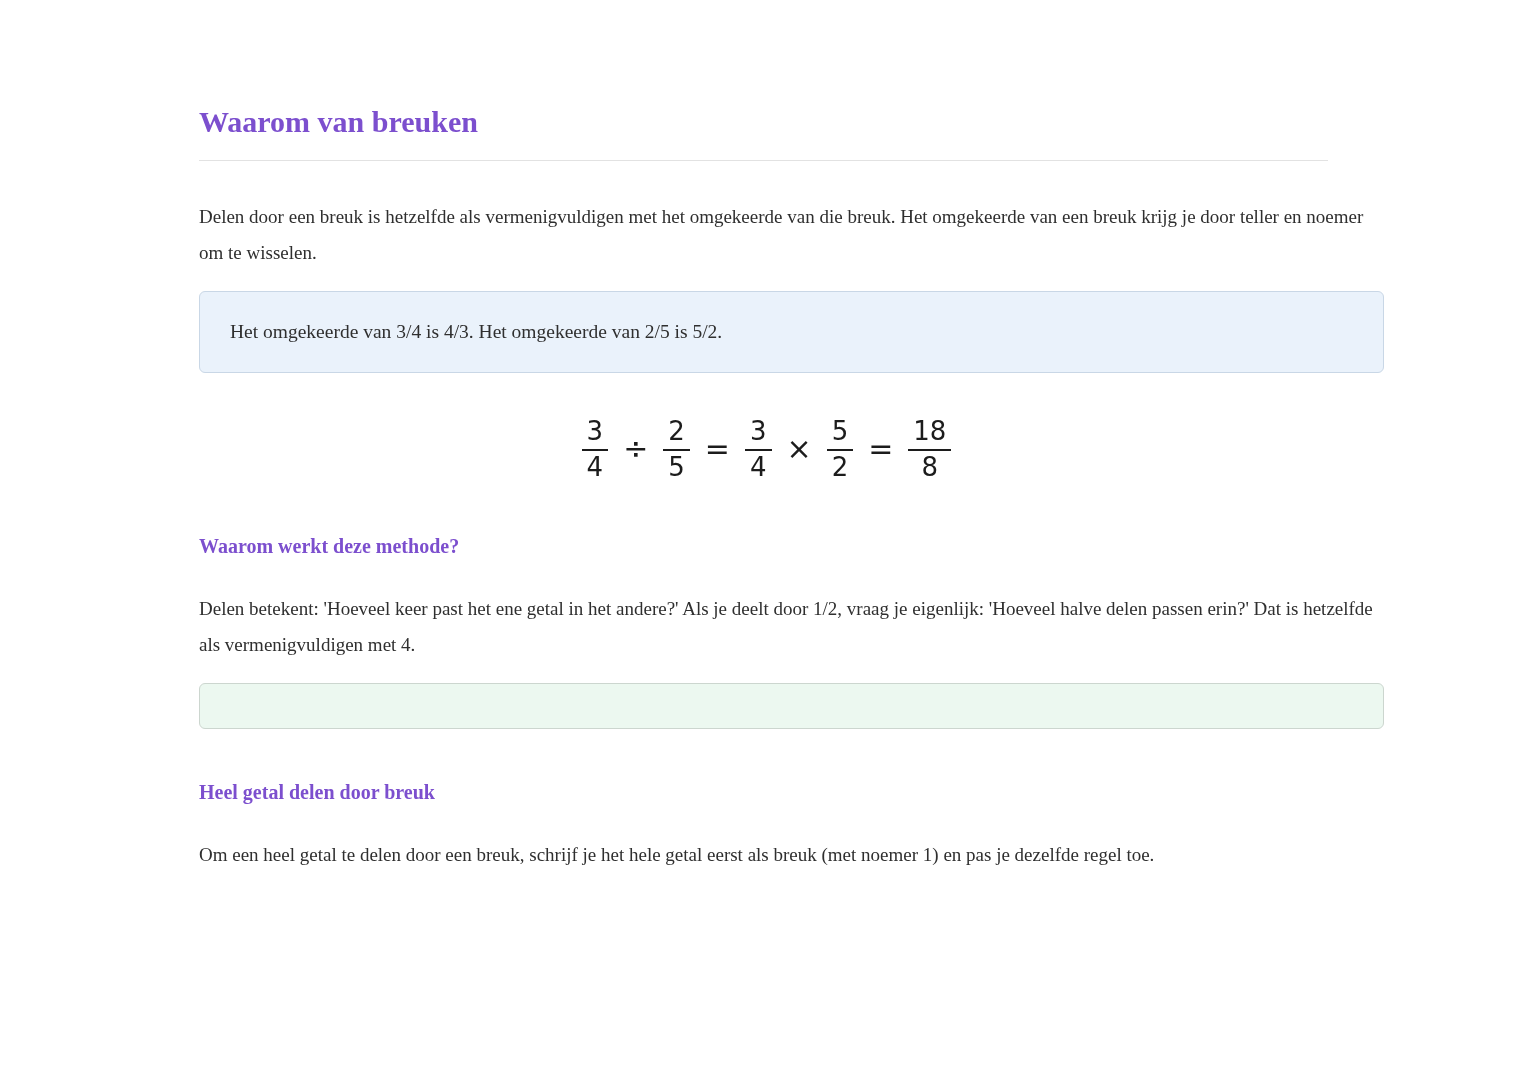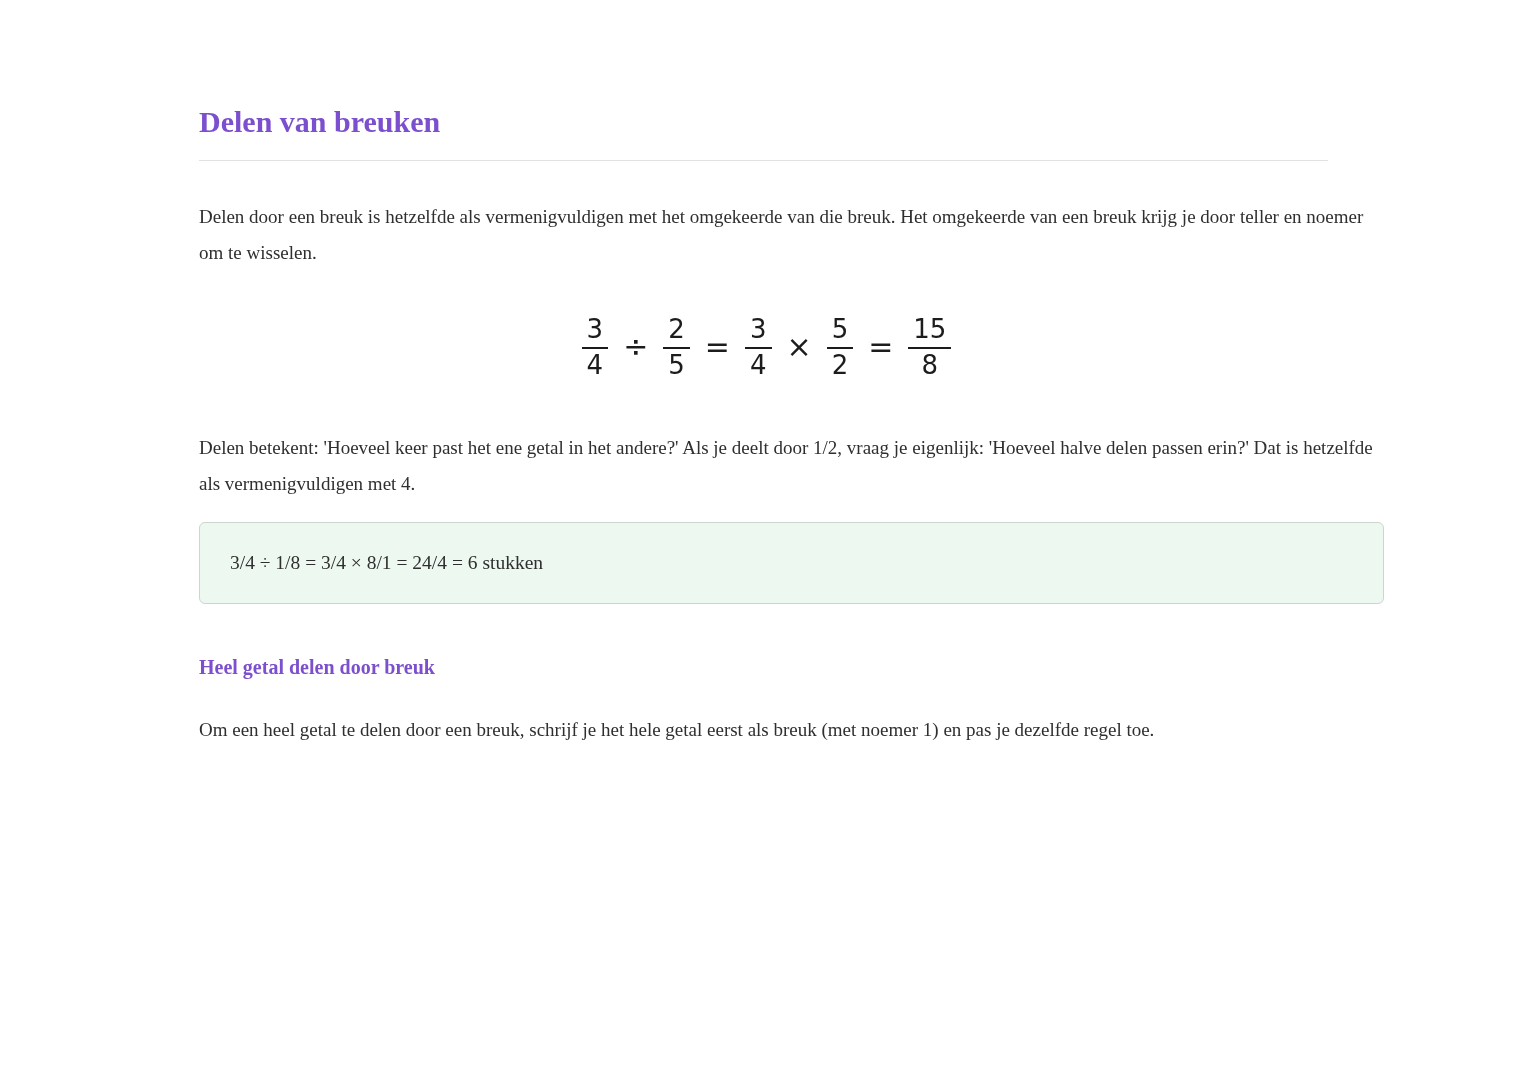--- a/index.html
+++ b/index.html
@@ -103,24 +103,27 @@
     color: var(--heading-purple);
   }
   h2.sub-heading.tight-top { }
   p.last { margin-bottom: 4px; }
 </style>
 </head>
 <body>
 
 <main class="content">
 
-  <h1 class="page-title">Delen van breuken</h1>
+  <h1 class="page-title">Waarom van breuken</h1>
 
   <p class="body-text">Delen door een breuk is hetzelfde als vermenigvuldigen met het omgekeerde van die breuk. Het omgekeerde van een breuk krijg je door teller en noemer om te wisselen.</p>
 
+  <div class="note-box info-box">
+    <p>Het omgekeerde van 3/4 is 4/3. Het omgekeerde van 2/5 is 5/2.</p>
+  </div>
 
   <figure class="formula">
     <span class="frac">
       <span class="num">3</span>
       <span class="den">4</span>
     </span>
     <span class="op">÷</span>
     <span class="frac">
       <span class="num">2</span>
       <span class="den">5</span>
@@ -130,29 +133,29 @@
       <span class="num">3</span>
       <span class="den">4</span>
     </span>
     <span class="op">×</span>
     <span class="frac">
       <span class="num">5</span>
       <span class="den">2</span>
     </span>
     <span class="op">=</span>
     <span class="frac">
-      <span class="num">15</span>
+      <span class="num">18</span>
       <span class="den">8</span>
     </span>
   </figure>
 
+  <h2 class="sub-heading">Waarom werkt deze methode?</h2>
 
   <p class="body-text">Delen betekent: 'Hoeveel keer past het ene getal in het andere?' Als je deelt door 1/2, vraag je eigenlijk: 'Hoeveel halve delen passen erin?' Dat is hetzelfde als vermenigvuldigen met 4.</p>
 
   <div class="note-box example-box">
-    <p>3/4 ÷ 1/8 = 3/4 × 8/1 = 24/4 = 6 stukken</p>
   </div>
 
   <h2 class="sub-heading tight-top">Heel getal delen door breuk</h2>
 
   <p class="body-text last">Om een heel getal te delen door een breuk, schrijf je het hele getal eerst als breuk (met noemer 1) en pas je dezelfde regel toe.</p>
 
 </main>
 
 </body></html>

